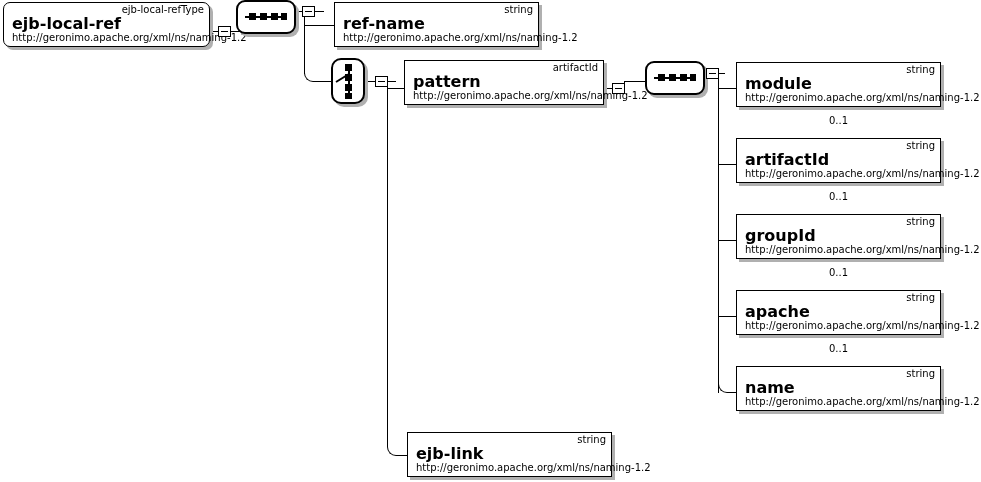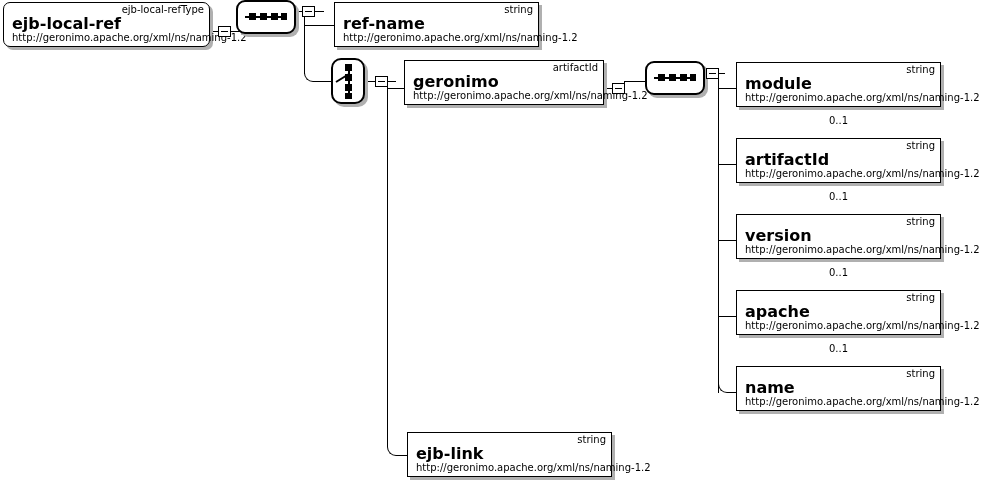--- a/index.html
+++ b/index.html
@@ -202,21 +202,21 @@
       <rect x="12" y="14" width="7" height="7" fill="#000"></rect>
       <rect x="12" y="24" width="7" height="7" fill="#000"></rect>
       <rect x="12" y="33" width="7" height="6" fill="#000"></rect>
     </svg>
   </div>
 
   <div class="toggle" style="left:375px; top:76px;"></div>
 
   <div class="node" style="left:404px; top:60px; width:200px; height:45px;">
     <div class="type-label">artifactId</div>
-    <div class="node-name">geronimo</div>
+    <div class="node-name">pattern</div>
     <div class="node-ns">http://geronimo.apache.org/xml/ns/naming-1.2</div>
   </div>
 
   <div class="toggle" style="left:612px; top:83px;"></div>
 
   <div class="compositor" style="left:645px; top:61px;">
     <svg width="56" height="30" viewBox="0 0 56 30">
       <line x1="7" y1="15" x2="49" y2="15" stroke="#000" stroke-width="2"></line>
       <rect x="11" y="11" width="7" height="7" fill="#000"></rect>
       <rect x="22" y="11" width="7" height="7" fill="#000"></rect>
@@ -236,21 +236,21 @@
 
   <div class="node" style="left:736px; top:138px; width:205px; height:45px;">
     <div class="type-label">string</div>
     <div class="node-name">artifactId</div>
     <div class="node-ns">http://geronimo.apache.org/xml/ns/naming-1.2</div>
   </div>
   <div class="cardinality" style="left:736px; top:191px; width:205px;">0..1</div>
 
   <div class="node" style="left:736px; top:214px; width:205px; height:45px;">
     <div class="type-label">string</div>
-    <div class="node-name">version</div>
+    <div class="node-name">groupId</div>
     <div class="node-ns">http://geronimo.apache.org/xml/ns/naming-1.2</div>
   </div>
   <div class="cardinality" style="left:736px; top:267px; width:205px;">0..1</div>
 
   <div class="node" style="left:736px; top:290px; width:205px; height:45px;">
     <div class="type-label">string</div>
     <div class="node-name">apache</div>
     <div class="node-ns">http://geronimo.apache.org/xml/ns/naming-1.2</div>
   </div>
   <div class="cardinality" style="left:736px; top:343px; width:205px;">0..1</div>

